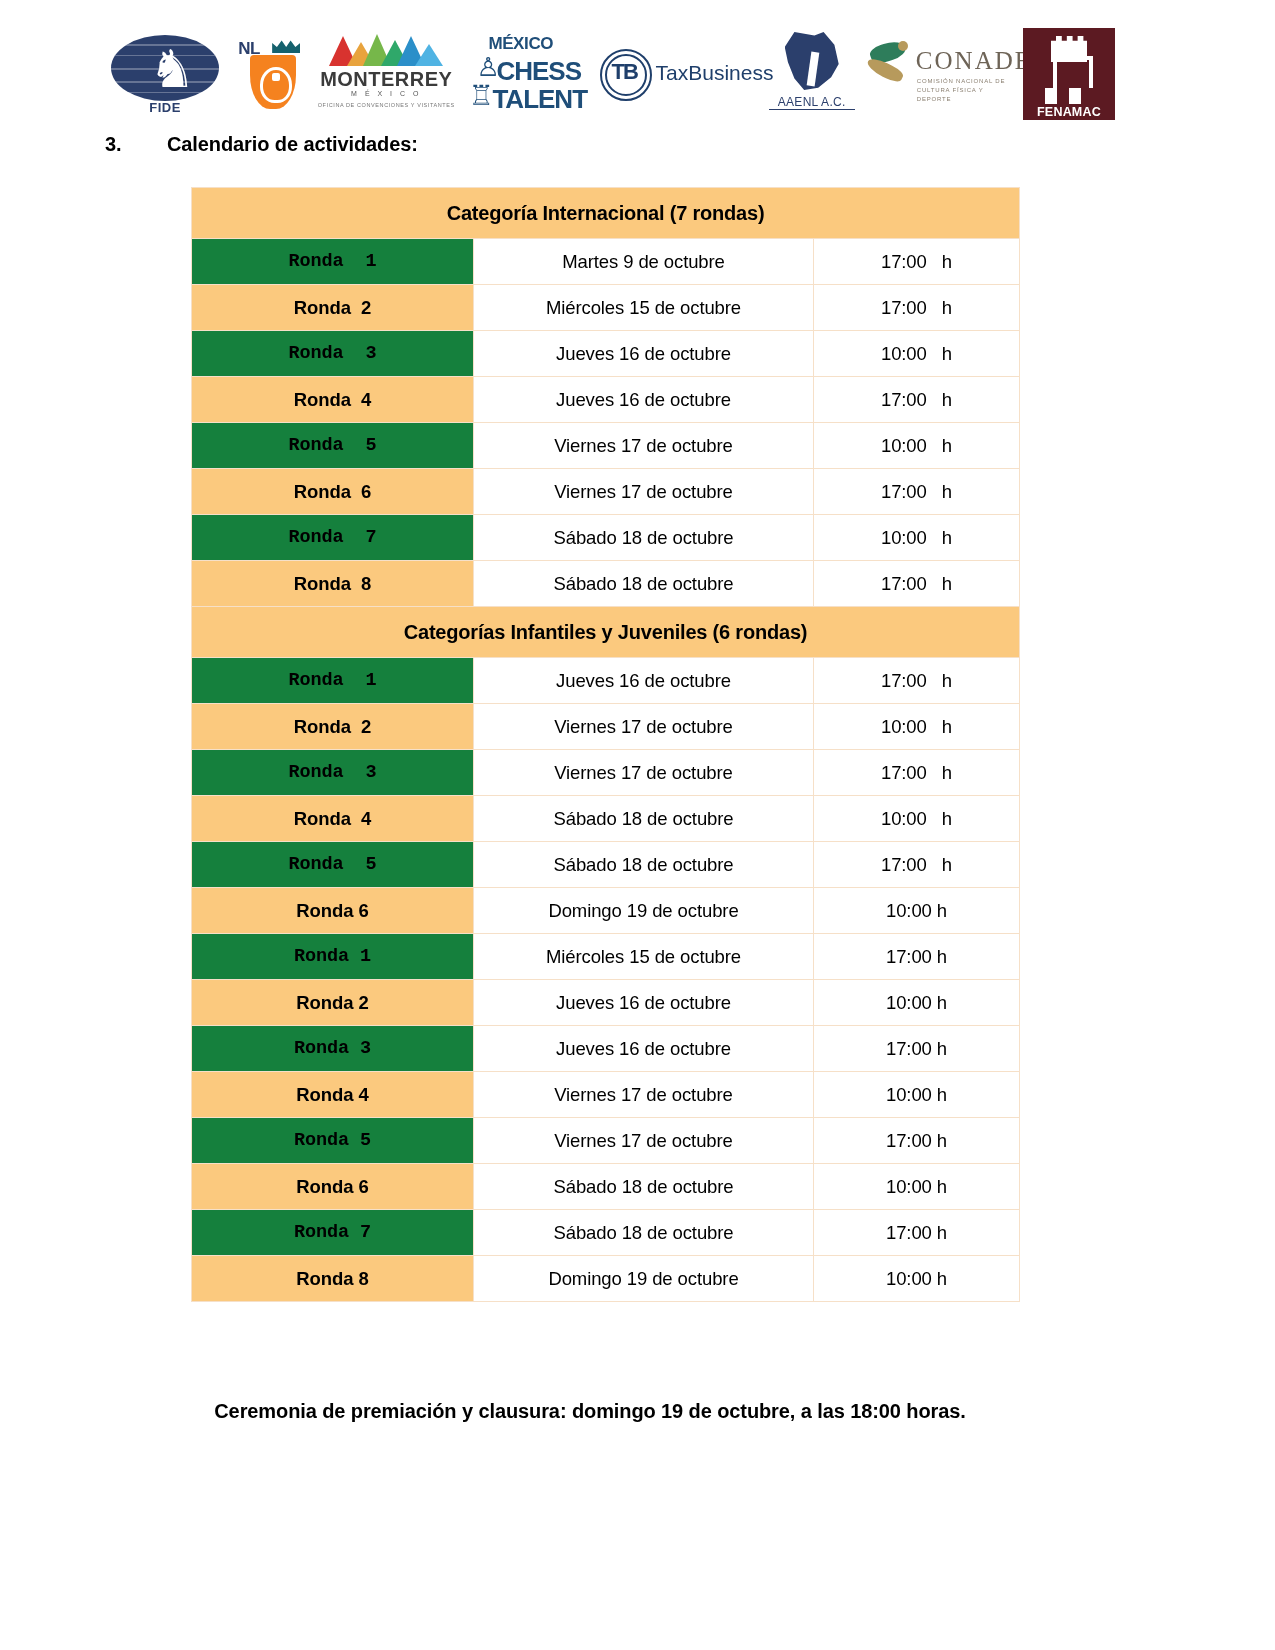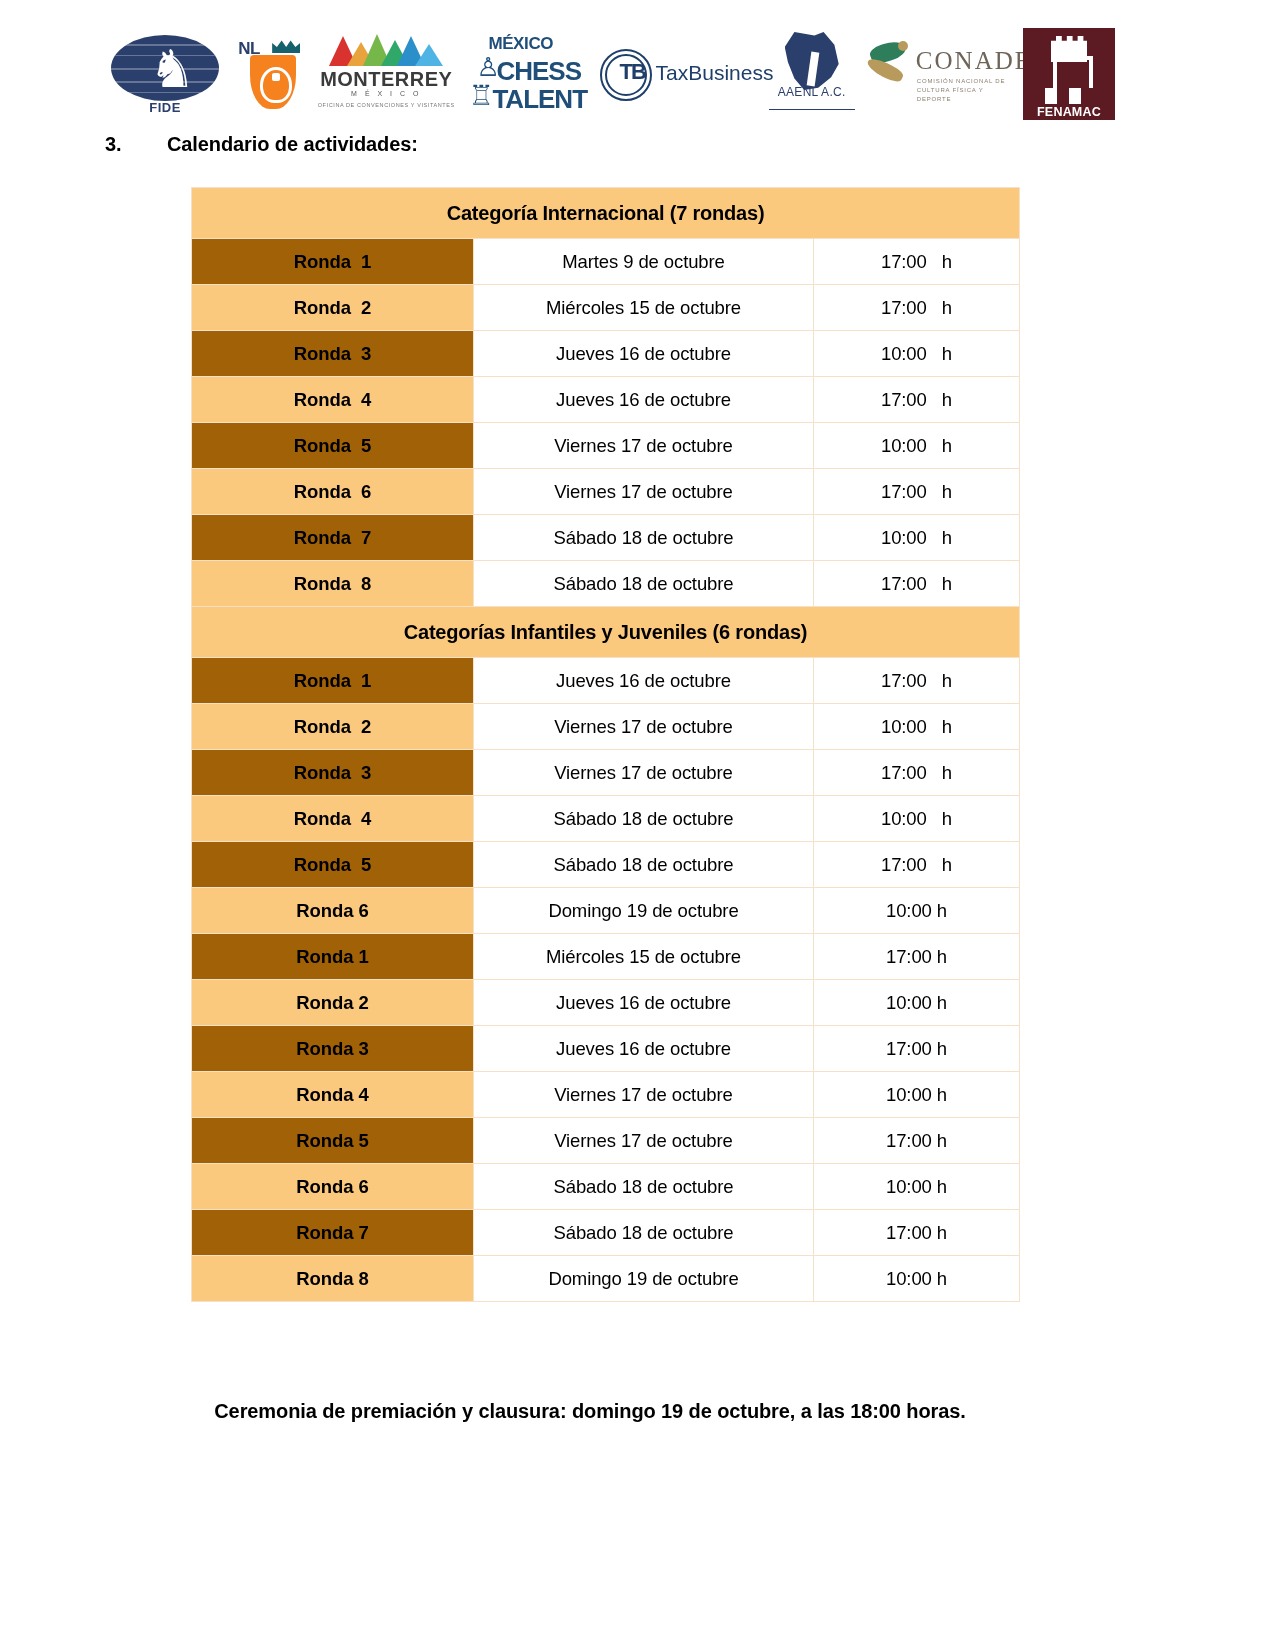--- a/index.html
+++ b/index.html
@@ -112,42 +112,42 @@
   .logo-tax { width: 160px; height: 70px; position: relative; }
   .tax-circle {
     position: absolute; top: 10px; left: 0; width: 48px; height: 48px;
     border: 2.5px solid #1f3f6b; border-radius: 50%;
   }
   .tax-circle2 {
     position: absolute; top: 15px; left: 5px; width: 38px; height: 38px;
     border: 2px solid #1f3f6b; border-radius: 50%;
   }
   .tax-tb {
-    position: absolute; top: 22px; left: 20px; font-size: 22px; font-weight: bold; color: #1f3f6b;
+    position: absolute; top: 22px; left: 12px; font-size: 22px; font-weight: bold; color: #1f3f6b;
     line-height: 22px; letter-spacing: -2px;
   }
   .tax-word {
     position: absolute; top: 22px; left: 56px; font-size: 21px; color: #1f3f6b; font-weight: 500;
   }
 
   
   .logo-aaenl { width: 86px; height: 88px; position: relative; }
   .aa-shape {
     position: absolute; top: 2px; left: 16px; width: 54px; height: 58px;
     background: #2b3f6c;
     clip-path: polygon(18% 0%, 55% 6%, 72% 0%, 92% 22%, 100% 55%, 86% 78%, 62% 96%, 36% 100%, 18% 80%, 6% 52%, 0% 26%);
   }
   .aa-cut {
     position: absolute; top: 22px; left: 40px; width: 8px; height: 34px; background: #ffffff;
     transform: rotate(8deg);
   }
   .aa-text {
     position: absolute; bottom: 8px; left: 0; right: 0; text-align: center;
     font-size: 12px; color: #2b3f6c; letter-spacing: .3px;
-    border-bottom: 1.5px solid #2b3f6c; padding-bottom: 10px;
+    border-bottom: 1.5px solid #2b3f6c; padding-bottom: 0;
   }
 
   
   .logo-conade { width: 150px; height: 78px; position: relative; }
   .cn-run-a {
     position: absolute; top: 8px; left: 6px; width: 36px; height: 18px;
     background: #2e7d5b; border-radius: 40% 60% 50% 50%;
     transform: rotate(-18deg);
   }
   .cn-run-b {
@@ -237,21 +237,21 @@
     letter-spacing: -.1px;
   }
   .cell-hora {
     background: #ffffff;
     text-align: center;
     font-size: 18.5px;
     height: 45px;
     letter-spacing: -.1px;
     white-space: pre;
   }
-  .sh-dark  .cell-ronda { background: #a16207; }
+  .sh-dark  .cell-ronda { background: #15803d; font-family: Liberation Mono, monospace; }
   .sh-light .cell-ronda { background: #fbc97e; }
 
   
   .ceremony {
     position: absolute;
     top: 1400px;
     left: 0;
     width: 1180px;
     text-align: center;
     font-size: 20px;

